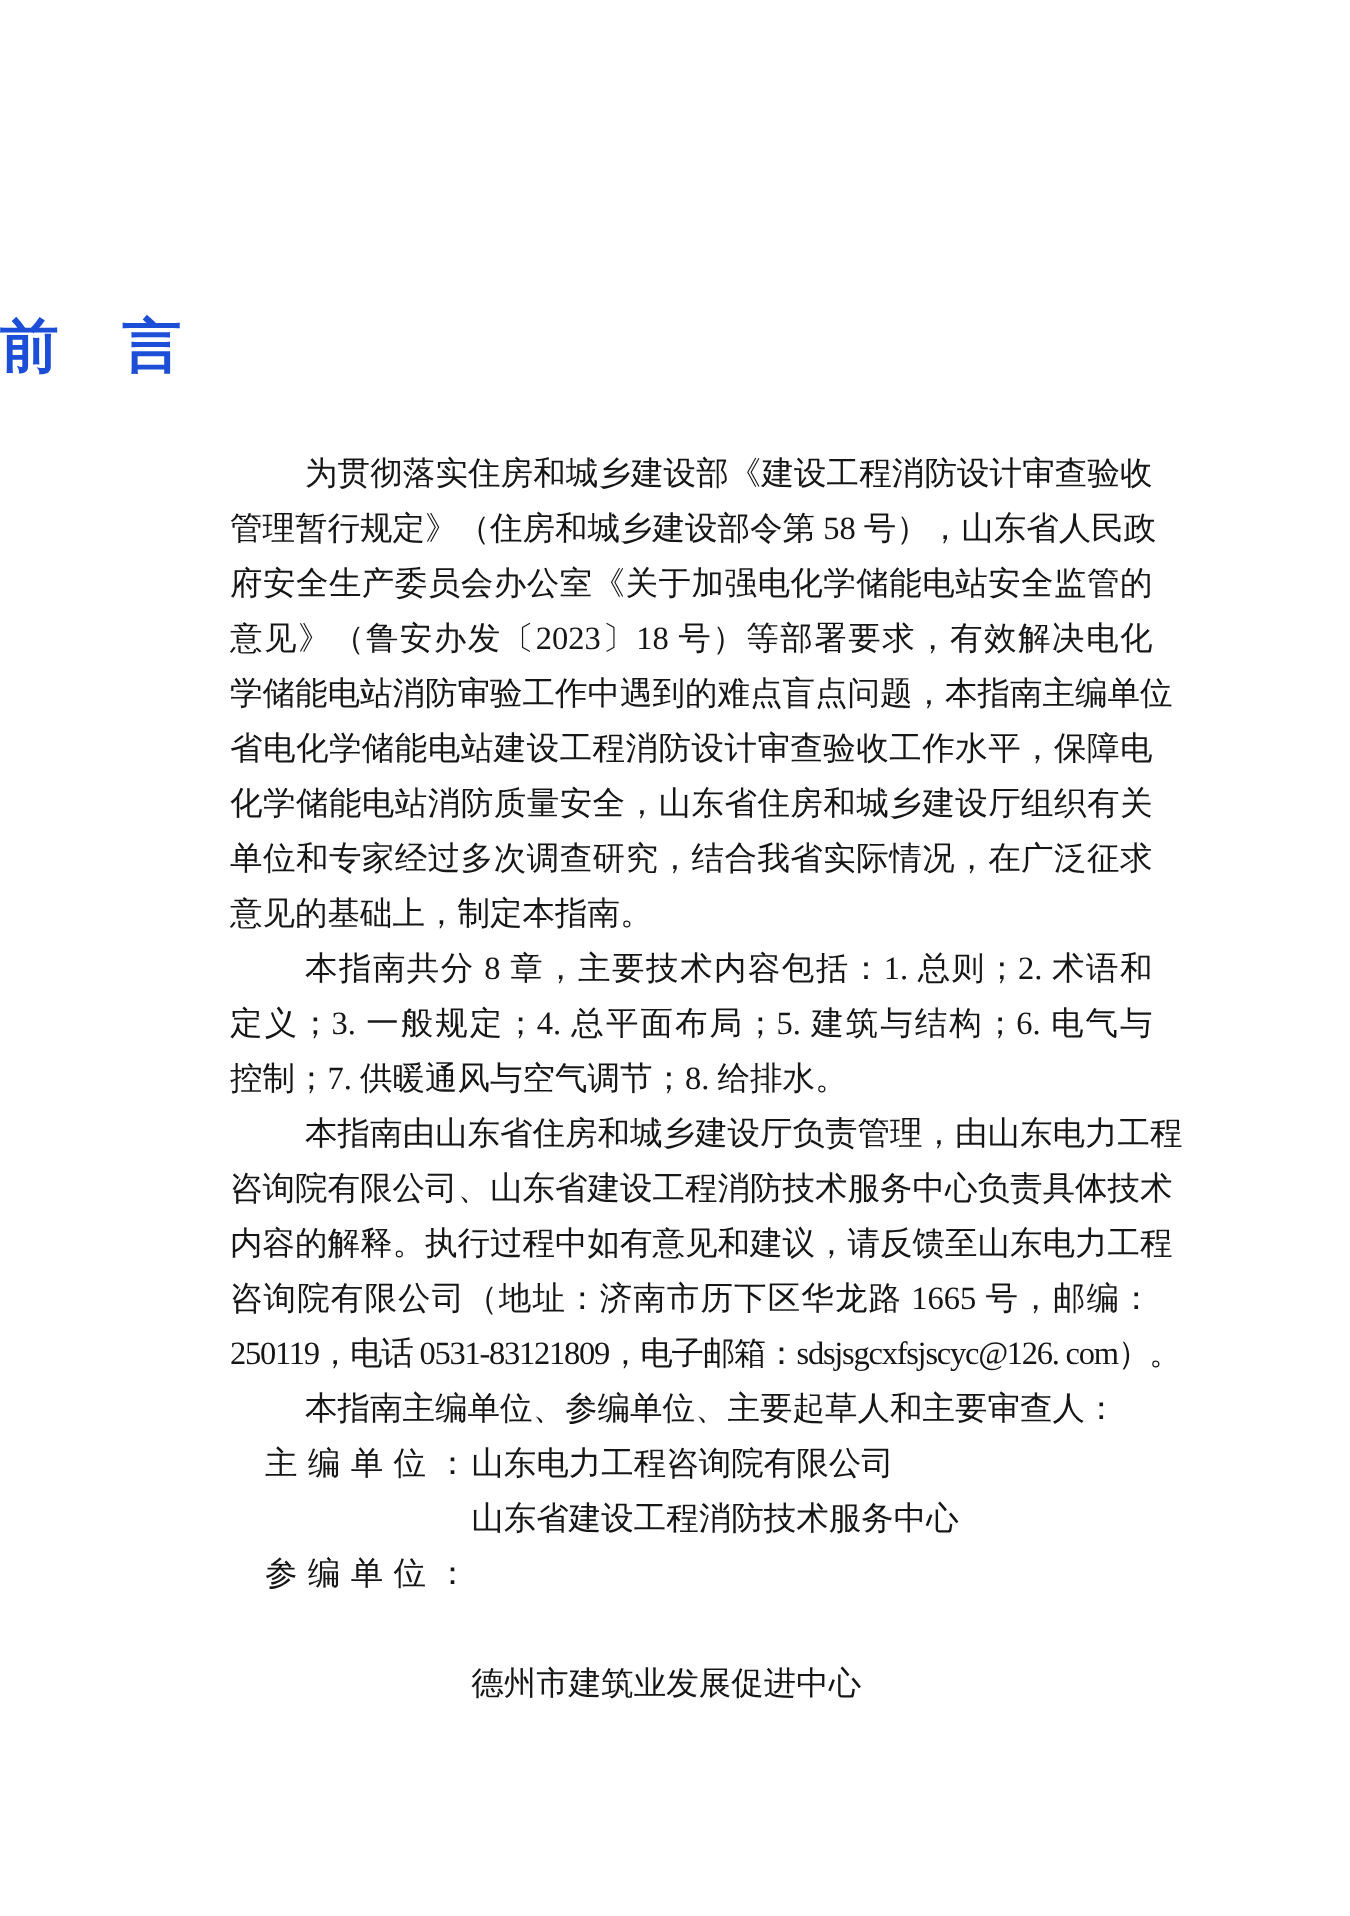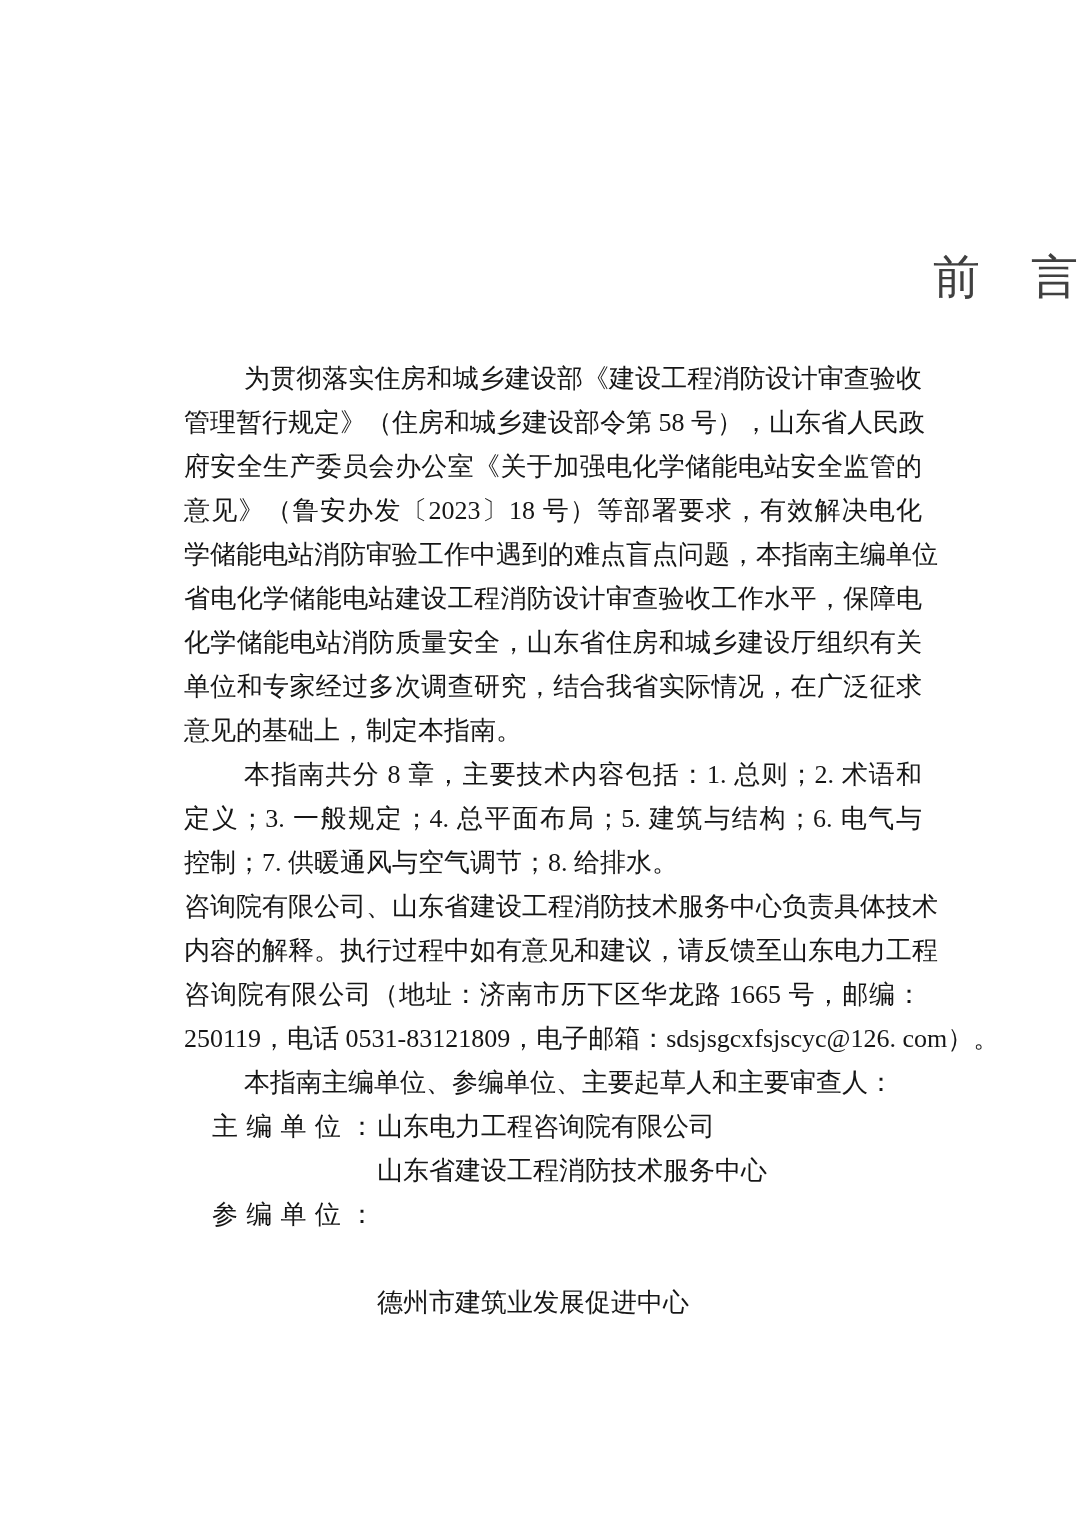--- a/index.html
+++ b/index.html
@@ -12,25 +12,25 @@
     font-family: "Liberation Serif", "DejaVu Serif", serif;
     color: #161616;
   }
   .page { position: absolute; inset: 0; }
   .doc-title {
     position: absolute;
     top: 246px;
     left: 0;
     width: 100%;
     margin: 0;
-    text-align: right;
+    text-align: left;
     font-size: 47px;
-    font-weight: 400;
+    font-weight: 700;
     letter-spacing: 2px;
-    color: #404040;
+    color: #1d4ed8;
   }
   .doc-body {
     position: absolute;
     left: 152px;
     top: 357px;
     width: 770px;
     font-size: 26px;
   }
   .text-line {
     height: 44px;
@@ -81,20 +81,21 @@
         <div class="text-line">化学储能电站消防质量安全，山东省住房和城乡建设厅组织有关</div>
         <div class="text-line">单位和专家经过多次调查研究，结合我省实际情况，在广泛征求</div>
         <div class="text-line para-end">意见的基础上，制定本指南。</div>
       </div>
       <div class="paragraph">
         <div class="text-line indent">本指南共分 8 章，主要技术内容包括：1. 总则；2. 术语和</div>
         <div class="text-line">定义；3. 一般规定；4. 总平面布局；5. 建筑与结构；6. 电气与</div>
         <div class="text-line para-end">控制；7. 供暖通风与空气调节；8. 给排水。</div>
       </div>
       <div class="paragraph">
+        <div class="text-line indent">本指南由山东省住房和城乡建设厅负责管理，由山东电力工程</div>
         <div class="text-line">咨询院有限公司、山东省建设工程消防技术服务中心负责具体技术</div>
         <div class="text-line">内容的解释。执行过程中如有意见和建议，请反馈至山东电力工程</div>
         <div class="text-line">咨询院有限公司（地址：济南市历下区华龙路 1665 号，邮编：</div>
         <div class="text-line para-end">250119，电话 0531-83121809，电子邮箱：sdsjsgcxfsjscyc@126. com）。</div>
       </div>
       <div class="paragraph">
         <div class="text-line indent para-end">本指南主编单位、参编单位、主要起草人和主要审查人：</div>
       </div>
       <div class="credit-group">
         <div class="credit-row">

